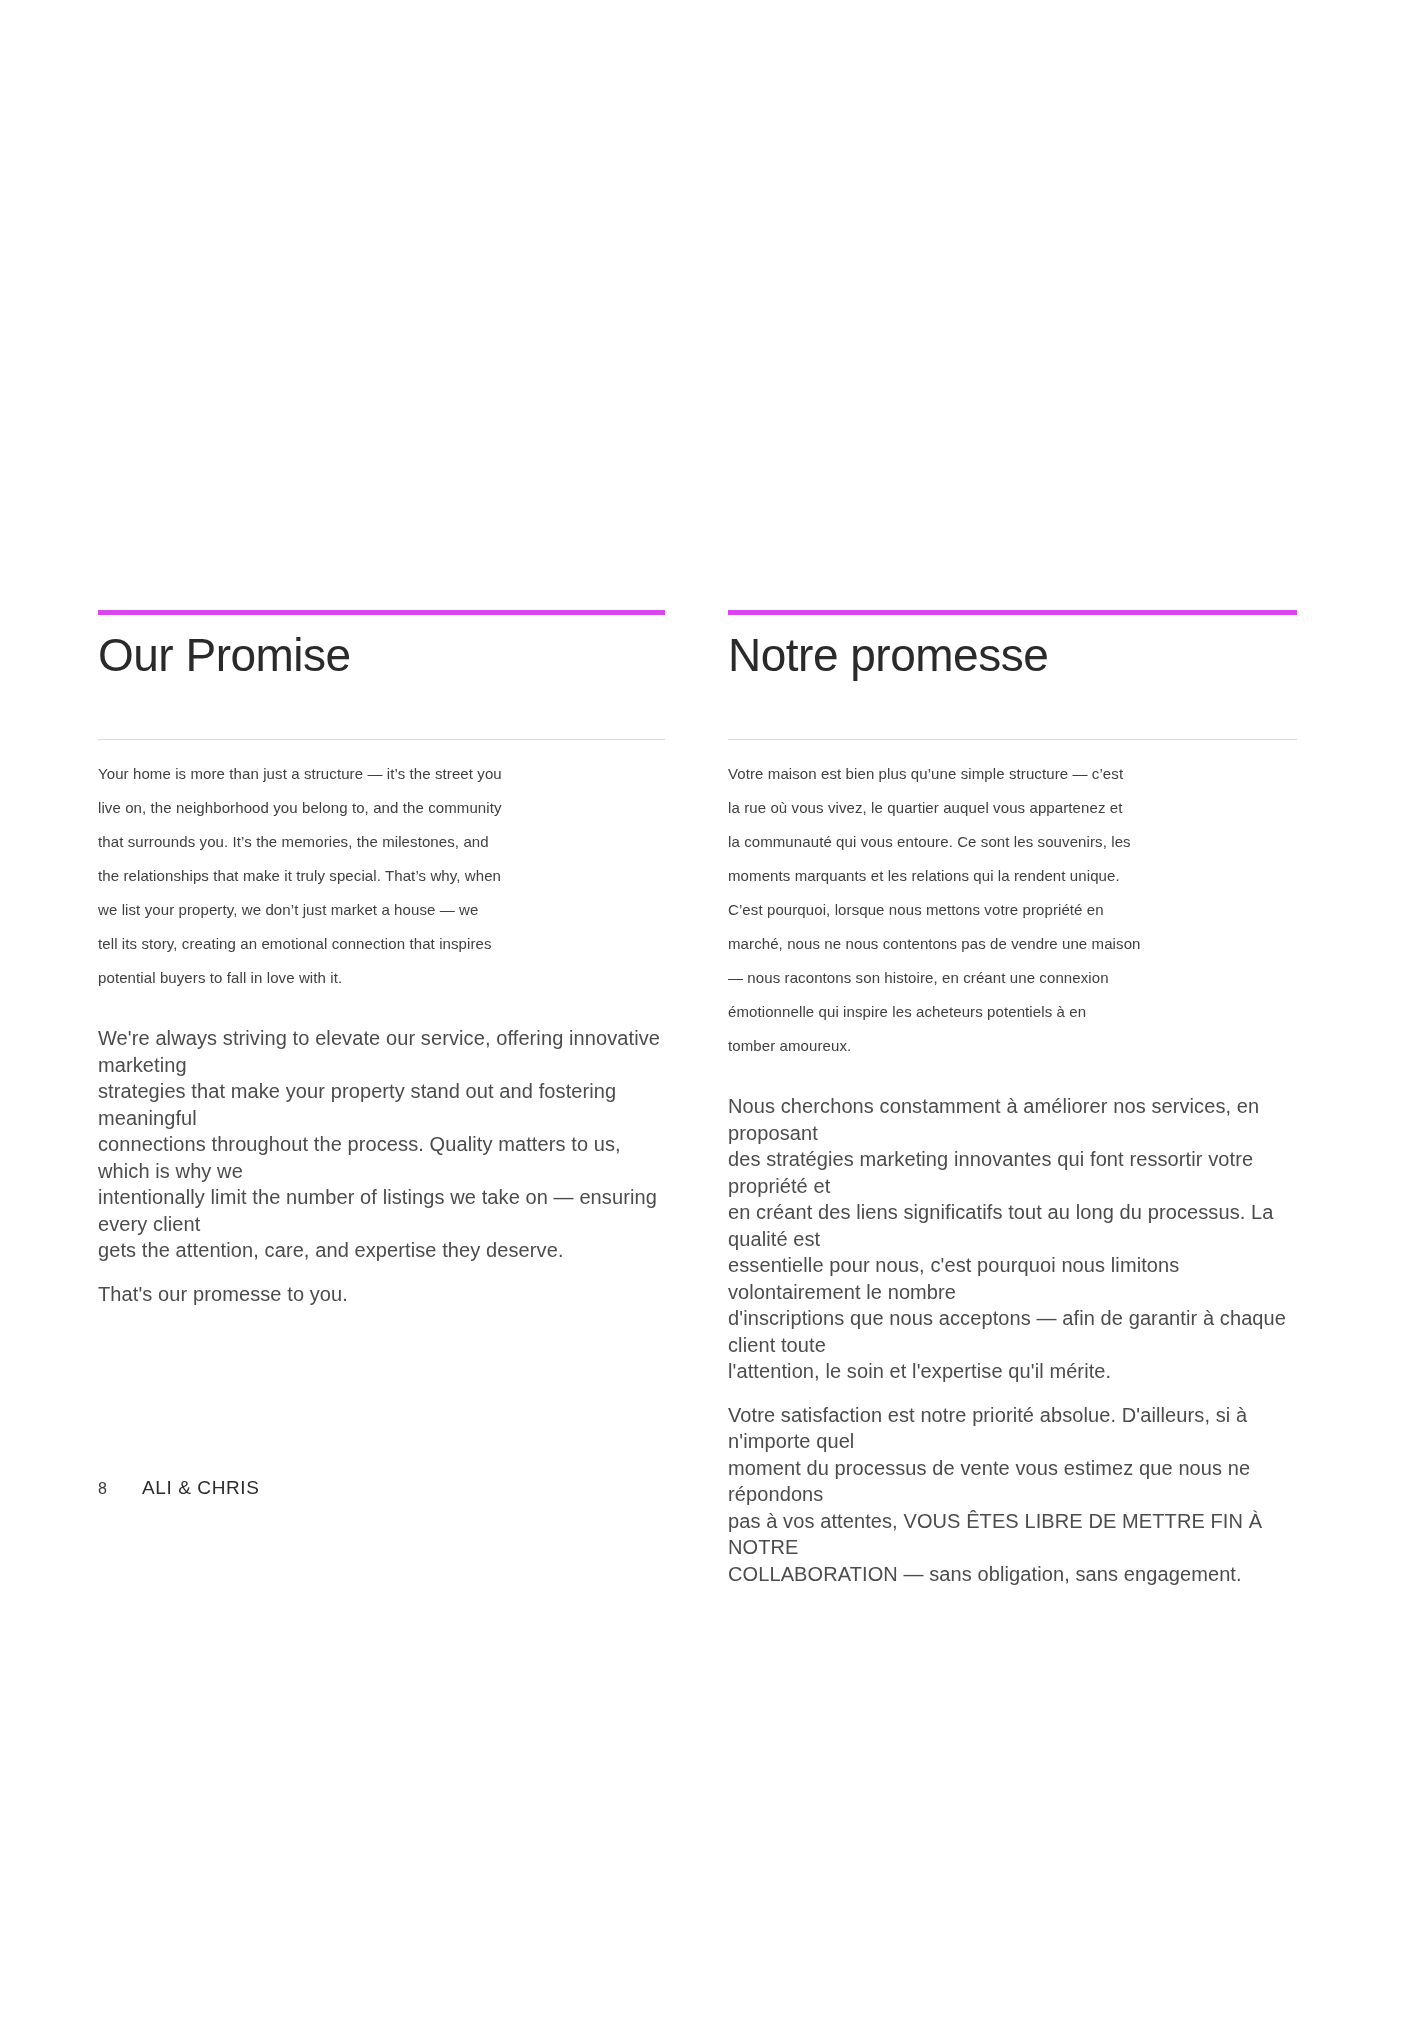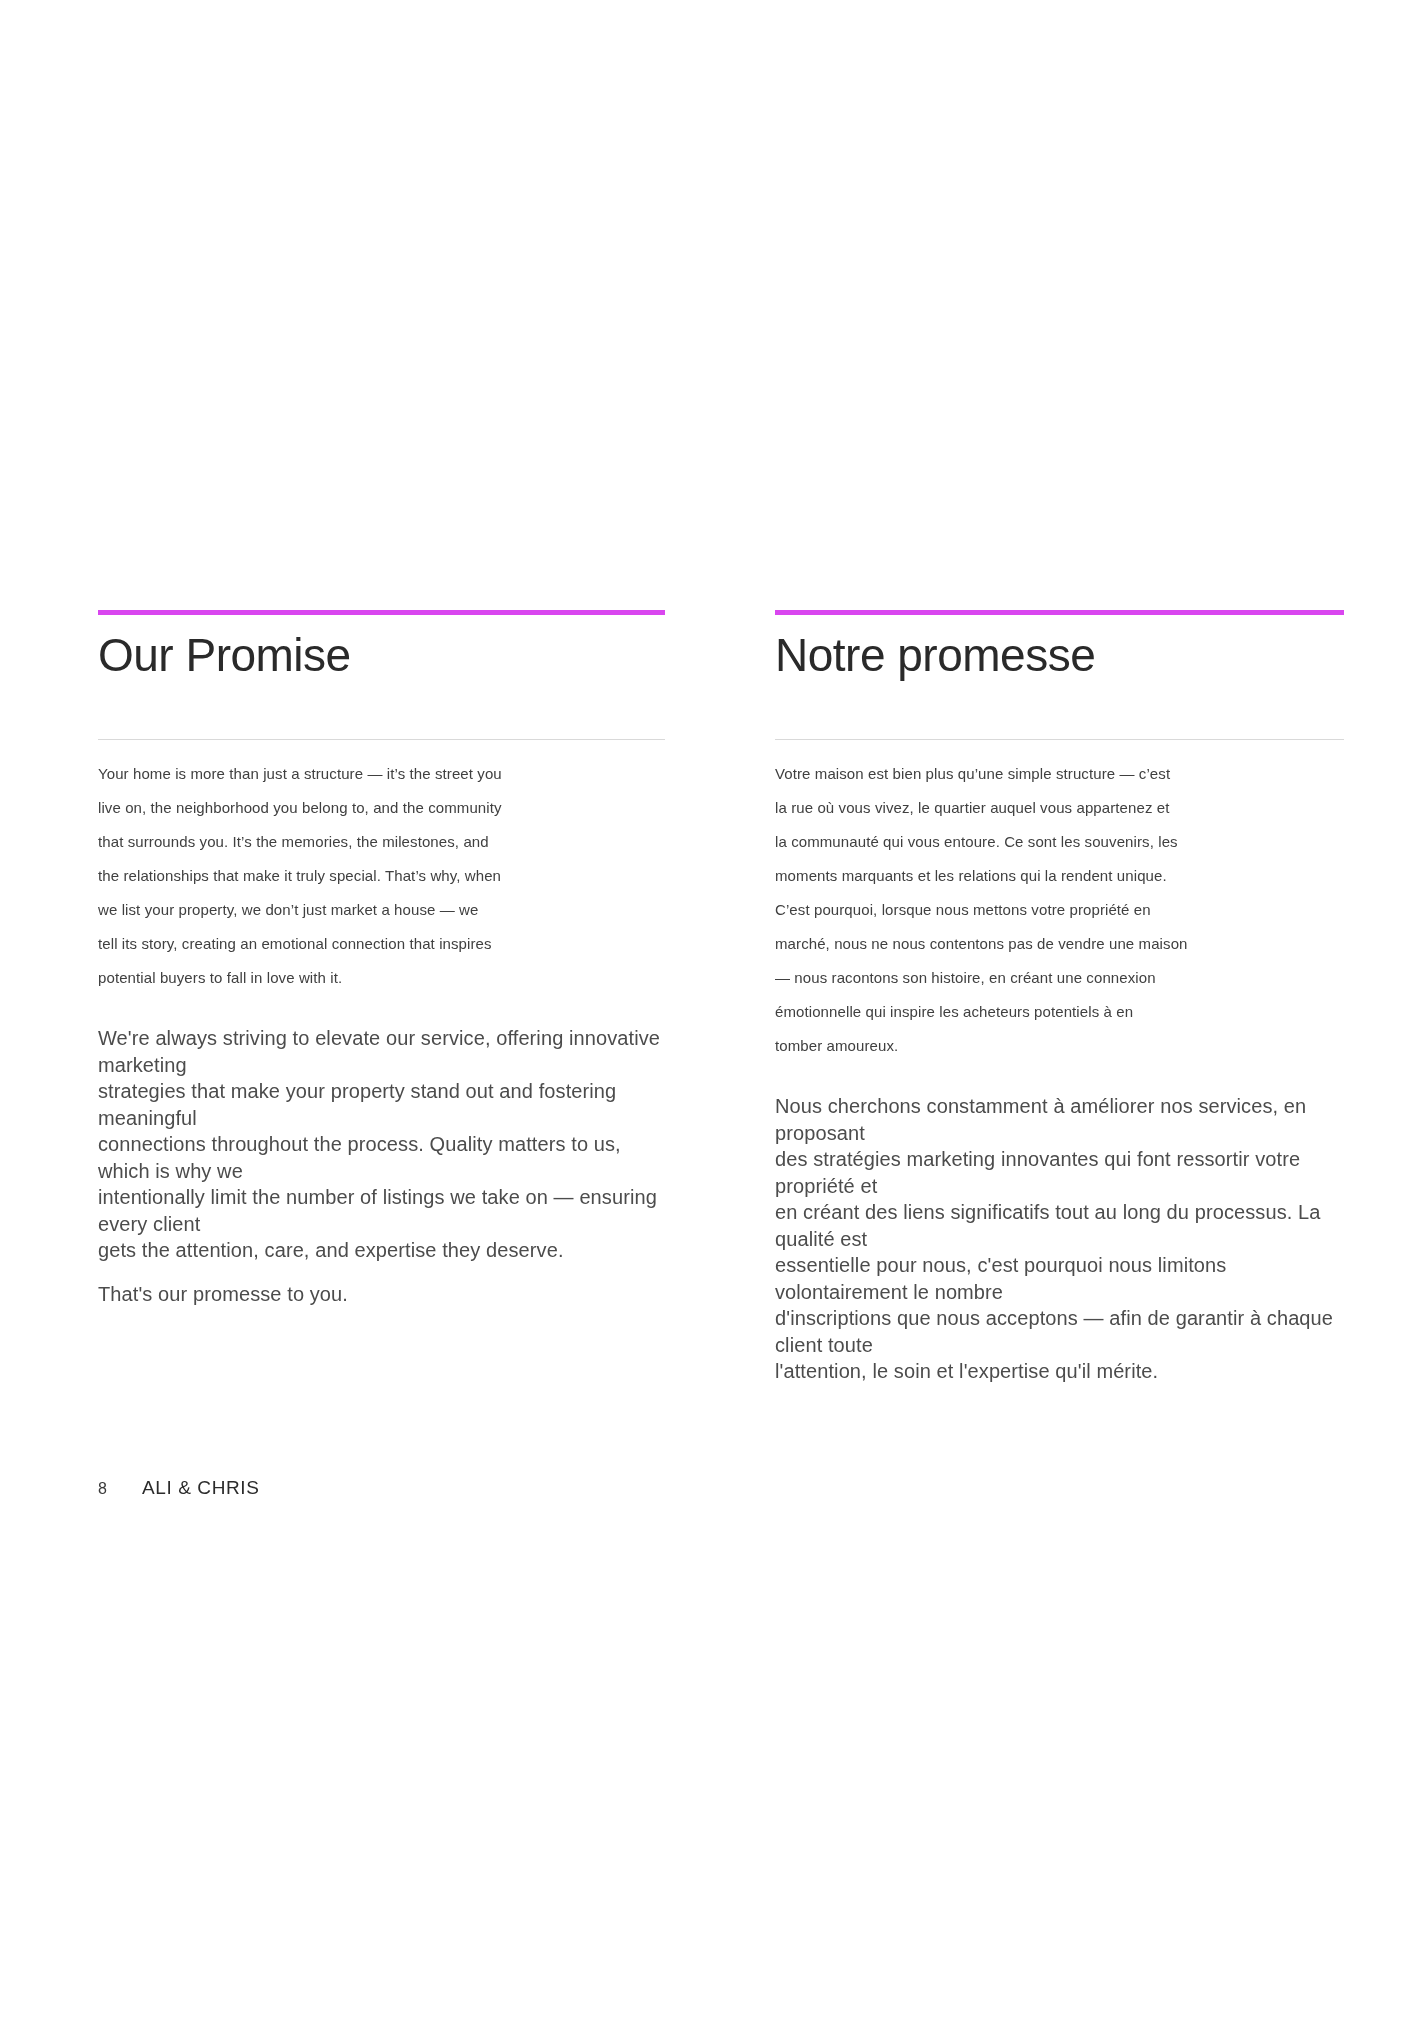--- a/index.html
+++ b/index.html
@@ -14,21 +14,21 @@
   .page {
     position: absolute;
     inset: 0;
     background: #ffffff;
   }
   .column {
     position: absolute;
     top: 610px;
   }
   .column.left  { left: 98px;  width: 567px; }
-  .column.right { left: 728px; width: 569px; margin-left: 47px; }
+  .column.right { left: 728px; width: 569px; }
 
   .title-block {
     height: 130px;
     border-top: 5px solid #d946ef;
     border-bottom: 1px solid #d9d9d9;
   }
   .title {
     padding-top: 14px;
     font-size: 46px;
     line-height: 1.15;
@@ -113,20 +113,24 @@
 — nous racontons son histoire, en créant une connexion
 émotionnelle qui inspire les acheteurs potentiels à en
 tomber amoureux.</div>
     <div class="smalls">
       <p class="small-para">Nous cherchons constamment à améliorer nos services, en proposant
 des stratégies marketing innovantes qui font ressortir votre propriété et
 en créant des liens significatifs tout au long du processus. La qualité est
 essentielle pour nous, c'est pourquoi nous limitons volontairement le nombre
 d'inscriptions que nous acceptons — afin de garantir à chaque client toute
 l'attention, le soin et l'expertise qu'il mérite.</p>
+      <p class="small-para">Votre satisfaction est notre priorité absolue. D'ailleurs, si à n'importe quel
+moment du processus de vente vous estimez que nous ne répondons
+pas à vos attentes, VOUS ÊTES LIBRE DE METTRE FIN À NOTRE
+COLLABORATION — sans obligation, sans engagement.</p>
     </div>
   </section>
 
   <footer class="footer">
     <span class="page-number">8</span>
     <span class="brand">ALI &amp; CHRIS</span>
   </footer>
 
 </div>
 

